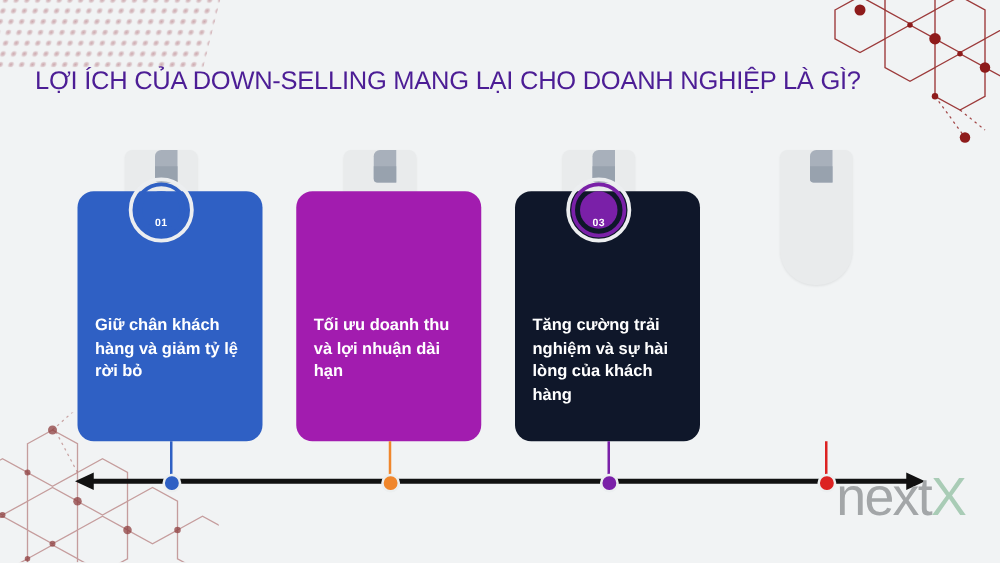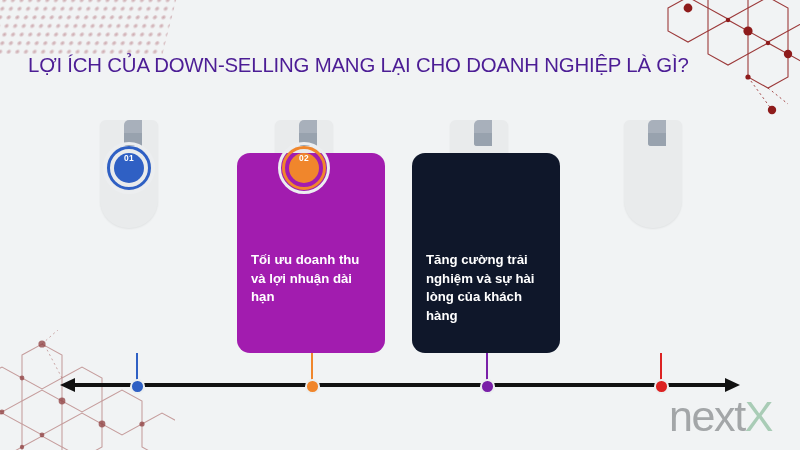--- a/index.html
+++ b/index.html
@@ -64,21 +64,21 @@
     position:absolute;left:45px;top:28px;width:44px;height:44px;border-radius:50%;
     display:flex;align-items:center;justify-content:center;
   }
   .badge-ring{
     position:absolute;inset:0;border-radius:50%;
     border:3.5px solid currentColor;
   }
   .badge-inner{
     position:absolute;left:7px;top:7px;right:7px;bottom:7px;border-radius:50%;
     background:currentColor;
-    display:flex;align-items:flex-start;justify-content:center;
+    display:flex;align-items:flex-end;justify-content:center;
   }
   .badge-num{
     font-size:8.4px;font-weight:bold;color:#ffffff;letter-spacing:.3px;
   }
   .badge-halo{
     position:absolute;left:-4px;top:-4px;right:-4px;bottom:-4px;border-radius:50%;
     border:3.5px solid #eceef0;
   }
 
   
@@ -101,21 +101,21 @@
     position:absolute;top:1.2px;width:10.5px;height:10.5px;border-radius:50%;
     border:2px solid #eceff0;box-sizing:content-box;
   }
   .node.n0{left:70px;background:#2f60c4;}
   .node.n1{left:245px;background:#f0862c;}
   .node.n2{left:420px;background:#7a20a8;}
   .node.n3{left:594px;background:#dc2222;}
 
   
   .logo{
-    position:absolute;right:28px;bottom:12px;
+    position:absolute;right:28px;bottom:30px;
     font-size:43px;font-weight:normal;letter-spacing:-1.4px;line-height:1;
   }
   .logo .l-next{color:#a3a6a8;}
   .logo .l-x{color:#a9ccb6;}
 </style>
 </head>
 <body>
 
 <div id="stage">
 
@@ -191,51 +191,54 @@
   </div>
 
   <div class="title">LỢI ÍCH CỦA DOWN-SELLING MANG LẠI CHO DOANH NGHIỆP LÀ GÌ?</div>
 
   <div class="cards">
 
     <div class="card-wrap c0">
       <div class="ribbon">
         <div class="ribbon-fold"></div>
       </div>
+      <div class="card" style="background:#2f60c4">
+        <div class="card-text">Giữ chân khách hàng và giảm tỷ lệ rời bỏ</div>
+      </div>
       <div class="badge" style="color:#2f60c4">
         <div class="badge-halo"></div>
         <div class="badge-ring"></div>
         <div class="badge-inner">
           <span class="badge-num">01</span>
         </div>
       </div>
     </div>
 
     <div class="card-wrap c1">
       <div class="ribbon">
         <div class="ribbon-fold"></div>
       </div>
       <div class="card" style="background:#a21caf">
         <div class="card-text">Tối ưu doanh thu và lợi nhuận dài hạn</div>
       </div>
-      <div class="badge" style="color:#f0862c">
+    </div>
+
+    <div class="card-wrap c2">
+      <div class="ribbon">
+        <div class="ribbon-fold"></div>
+      </div>
+      <div class="card" style="background:#0f172a">
+        <div class="card-text">Tăng cường trải nghiệm và sự hài lòng của khách hàng</div>
+      </div>
+      <div class="badge" style="color:#7a20a8">
         <div class="badge-halo"></div>
         <div class="badge-ring"></div>
         <div class="badge-inner">
-          <span class="badge-num">02</span>
+          <span class="badge-num">03</span>
         </div>
-      </div>
-    </div>
-
-    <div class="card-wrap c2">
-      <div class="ribbon">
-        <div class="ribbon-fold"></div>
-      </div>
-      <div class="card" style="background:#0f172a">
-        <div class="card-text">Tăng cường trải nghiệm và sự hài lòng của khách hàng</div>
       </div>
     </div>
 
     <div class="card-wrap c3">
       <div class="ribbon">
         <div class="ribbon-fold"></div>
       </div>
     </div>
   </div>
 

